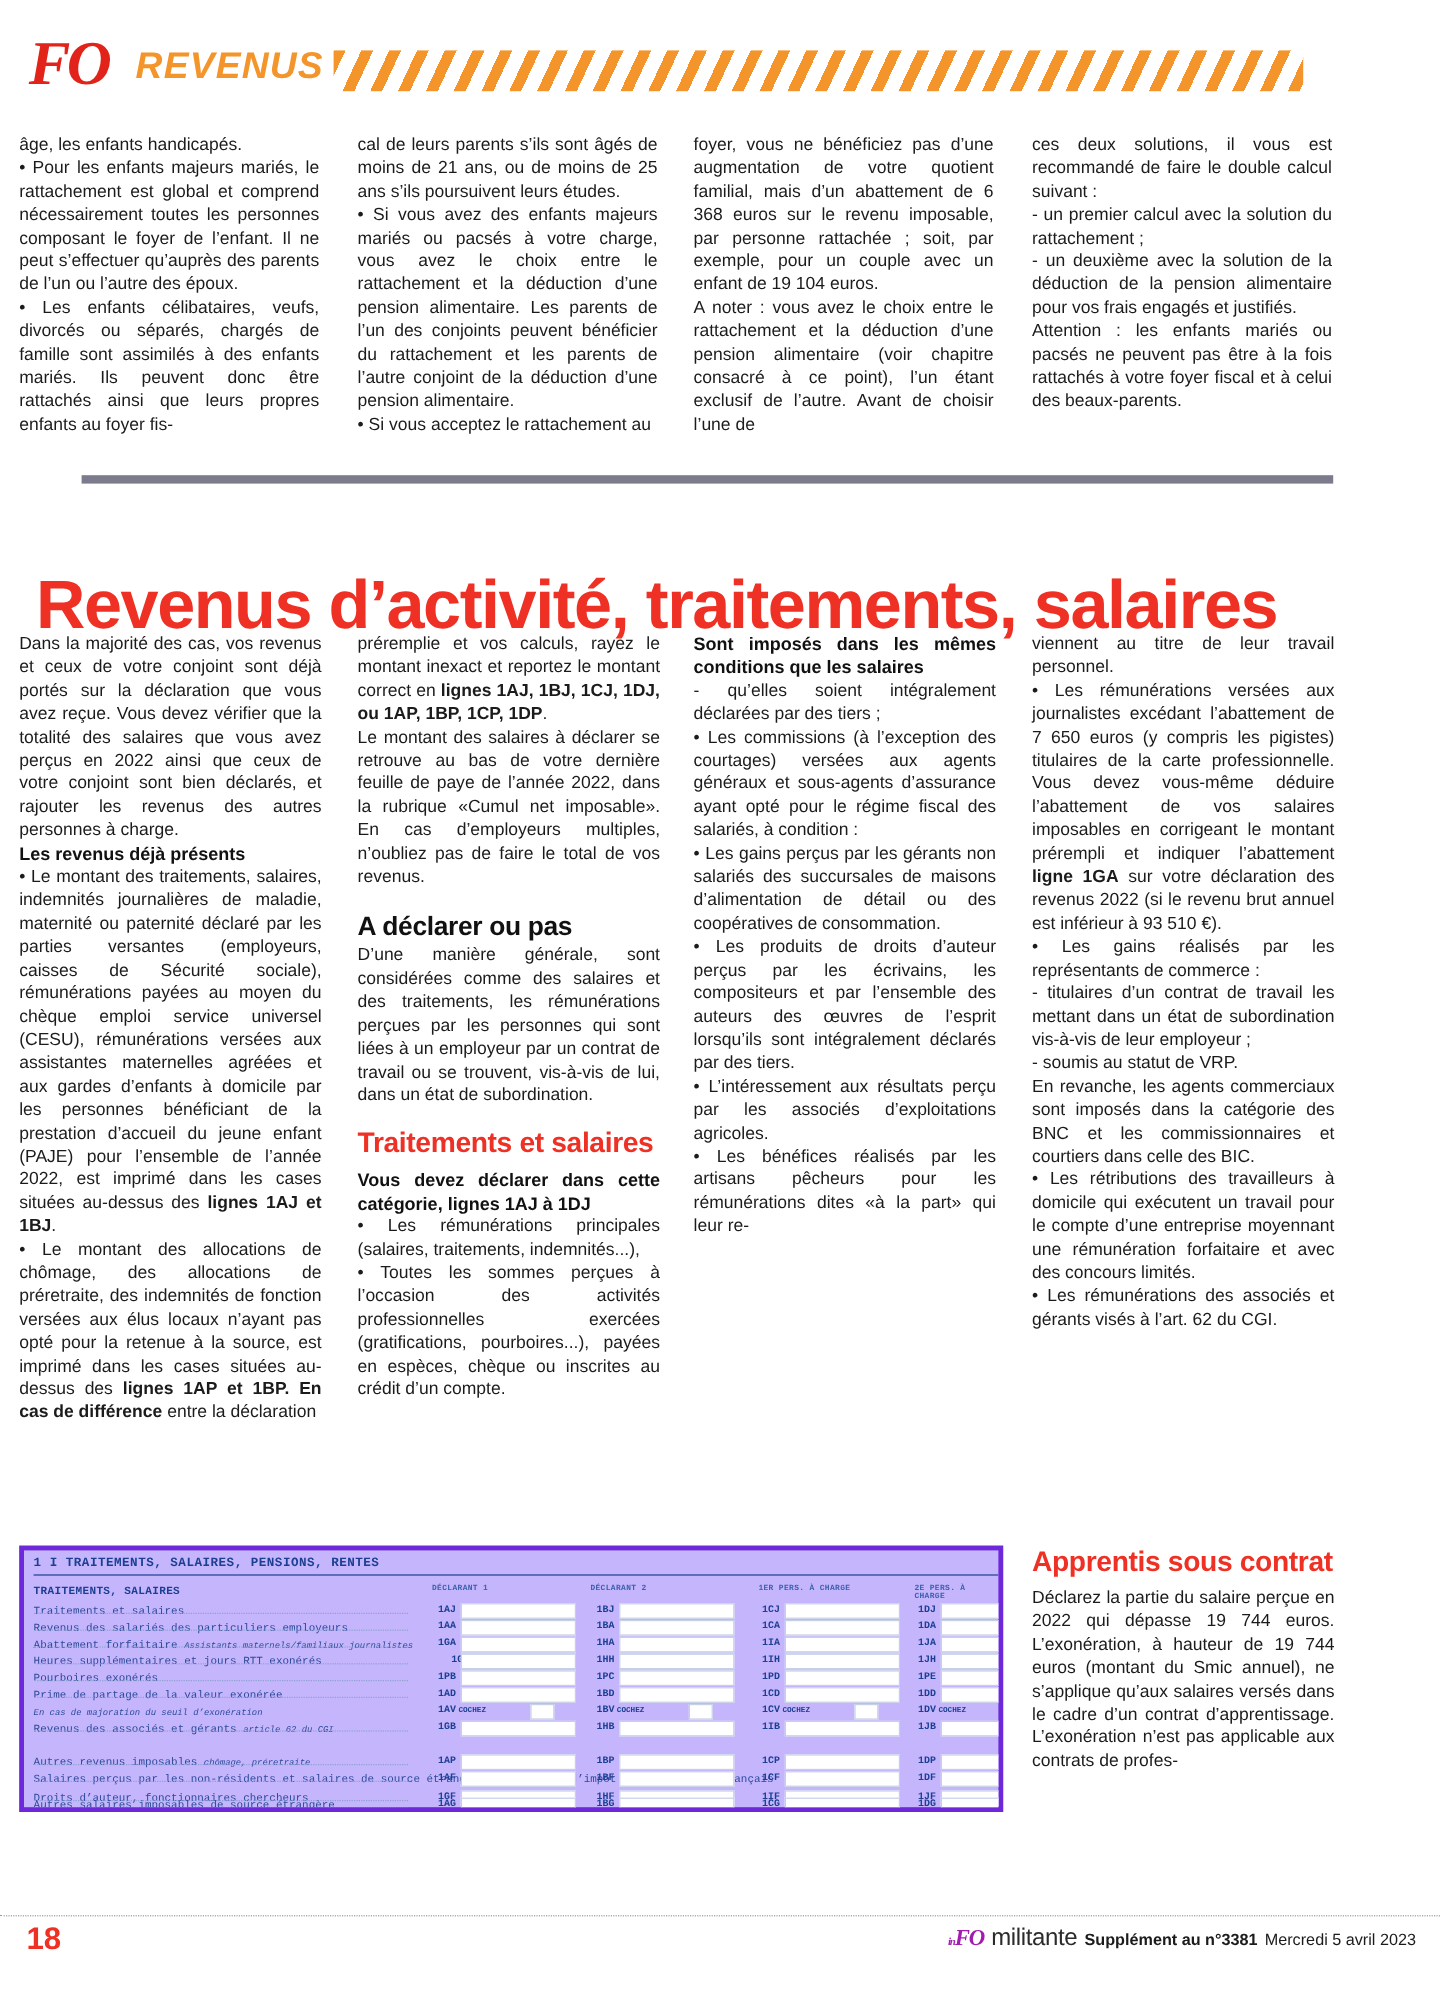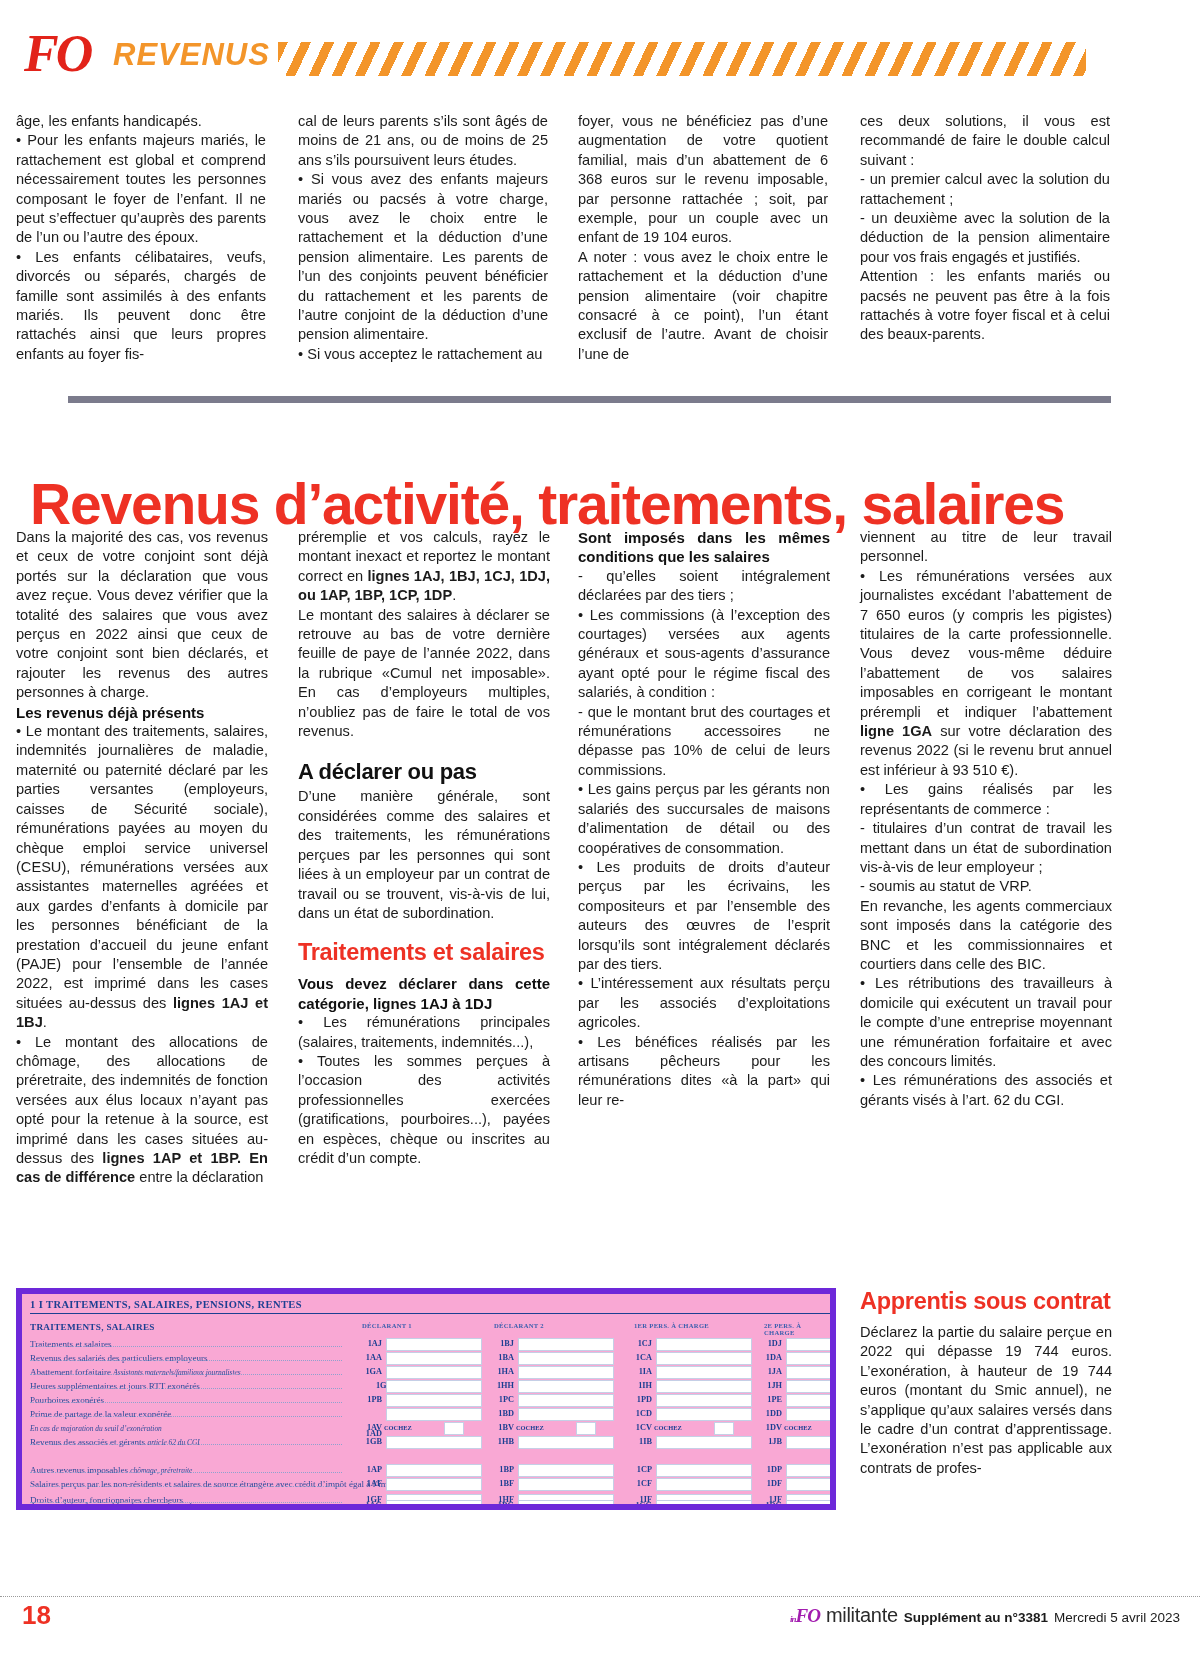--- a/index.html
+++ b/index.html
@@ -89,24 +89,24 @@
     font-size:23.5px;line-height:26px;
     color:#ee3124;
     margin:16px 0 9px 0;
     letter-spacing:-0.3px;
   }
   h2.redhead.tight{margin-top:10px;}
 
   
   .formbox{
     position:absolute;left:16px;top:1288px;width:820px;height:222px;
-    background:#f9a8d4;
-    border:6px solid #6d28d9;
+    background:#c4b5fd;
+    border:4px solid #6d28d9;
     box-sizing:border-box;
-    font-family:Liberation Serif, serif;
+    font-family:Liberation Mono, monospace;
     color:#2d4a9a;
     overflow:hidden;
   }
   .form-title{
     position:absolute;left:8px;top:5px;width:804px;
     font-size:10.5px;font-weight:bold;letter-spacing:0.4px;
     color:#1c3f92;
     border-bottom:1.6px solid #1c3f92;
     padding-bottom:3px;
   }
@@ -234,21 +234,20 @@
     <h2 class="redhead">Traitements et salaires</h2>
     <h3 class="sub">Vous devez déclarer dans cette catégorie, lignes 1AJ à 1DJ</h3>
     <p>• Les rémunérations principales (salaires, traitements, indemnités...),</p>
     <p>• Toutes les sommes perçues à l’occasion des activités professionnelles exercées (gratifications, pourboires...), payées en espèces, chèque ou inscrites au crédit d’un compte.</p>
   </div>
 
   <div class="col maincol m3 body-txt">
     <h3 class="sub">Sont imposés dans les mêmes conditions que les salaires</h3>
     <p>- qu’elles soient intégralement déclarées par des tiers ;</p>
     <p>• Les commissions (à l’exception des courtages) versées aux agents généraux et sous-agents d’assurance ayant opté pour le régime fiscal des salariés, à condition :</p>
-    <p>- que le montant brut des courtages et rémunérations accessoires ne dépasse pas 10% de celui de leurs commissions.</p>
     <p>• Les gains perçus par les gérants non salariés des succursales de maisons d’alimentation de détail ou des coopératives de consommation.</p>
     <p>• Les produits de droits d’auteur perçus par les écrivains, les compositeurs et par l’ensemble des auteurs des œuvres de l’esprit lorsqu’ils sont intégralement déclarés par des tiers.</p>
     <p>• L’intéressement aux résultats perçu par les associés d’exploitations agricoles.</p>
     <p>• Les bénéfices réalisés par les artisans pêcheurs pour les rémunérations dites «à la part» qui leur re-</p>
   </div>
 
   <div class="col maincol m4 body-txt">
     <p>viennent au titre de leur travail personnel.</p>
     <p><span>• Les rémunérations versées aux journalistes excédant l’abattement de 7 650 euros (y compris les pigistes) titulaires de la carte professionnelle. Vous devez vous-même déduire l’abattement de vos salaires imposables en corrigeant le montant prérempli et indiquer l’abattement </span><span class="b">ligne 1GA</span><span> sur votre déclaration des revenus 2022 (si le revenu brut annuel est inférieur à 93 510 €).</span></p>
     <p>• Les gains réalisés par les représentants de commerce :</p>
@@ -328,21 +327,21 @@
           <div class="fcode" style="left: 450px;">1PC</div>
           <div class="fbox" style="left: 488px;"></div>
           <div class="fcode" style="left: 588px;">1PD</div>
           <div class="fbox" style="left: 626px;"></div>
           <div class="fcode" style="left: 718px;">1PE</div>
           <div class="fbox" style="left: 756px;"></div>
         </div>
         <div class="frow" style="top: 114px;">
           <div class="flabel"><span>Prime de partage de la valeur exonérée</span></div>
           <div class="dots" style="left: 0px; width: 312px;"></div>
-          <div class="fcode" style="left: 318px; margin-top: 20px;">1AD</div>
+          <div class="fcode" style="left: 318px;">1AD</div>
           <div class="fbox" style="left: 356px;"></div>
           <div class="fcode" style="left: 450px;">1BD</div>
           <div class="fbox" style="left: 488px;"></div>
           <div class="fcode" style="left: 588px;">1CD</div>
           <div class="fbox" style="left: 626px;"></div>
           <div class="fcode" style="left: 718px;">1DD</div>
           <div class="fbox" style="left: 756px;"></div>
         </div>
         <div class="frow" style="top: 128px;">
           <div class="flabel"><i>En cas de majoration du seuil d’exonération</i></div>

